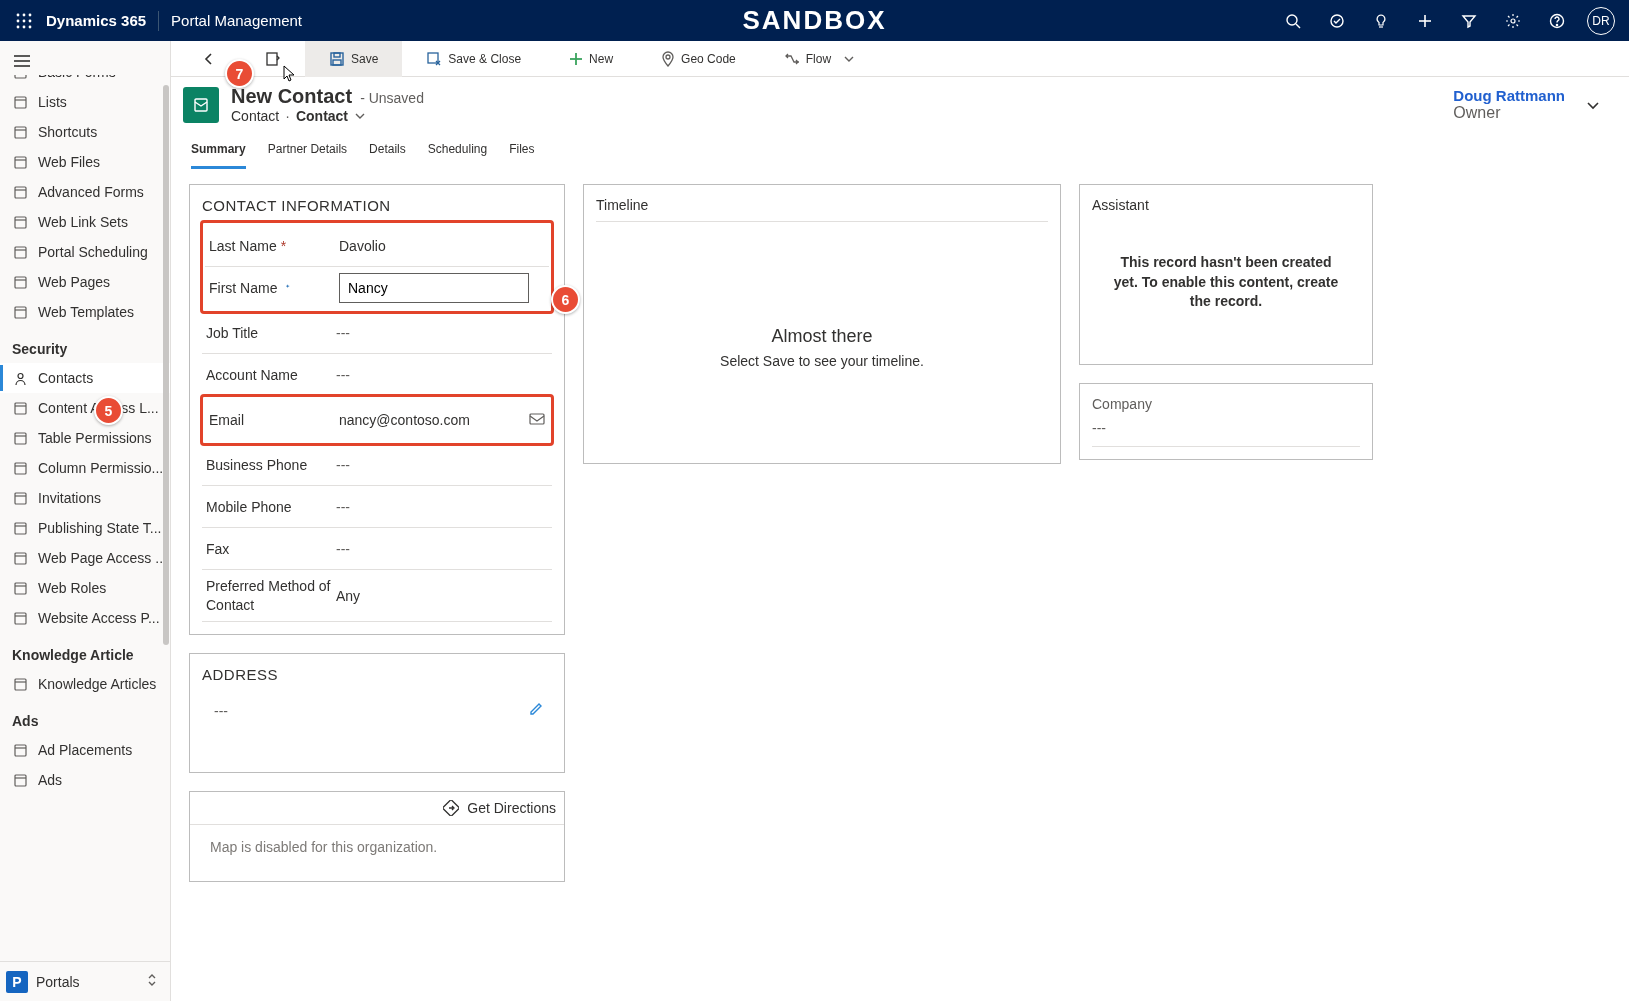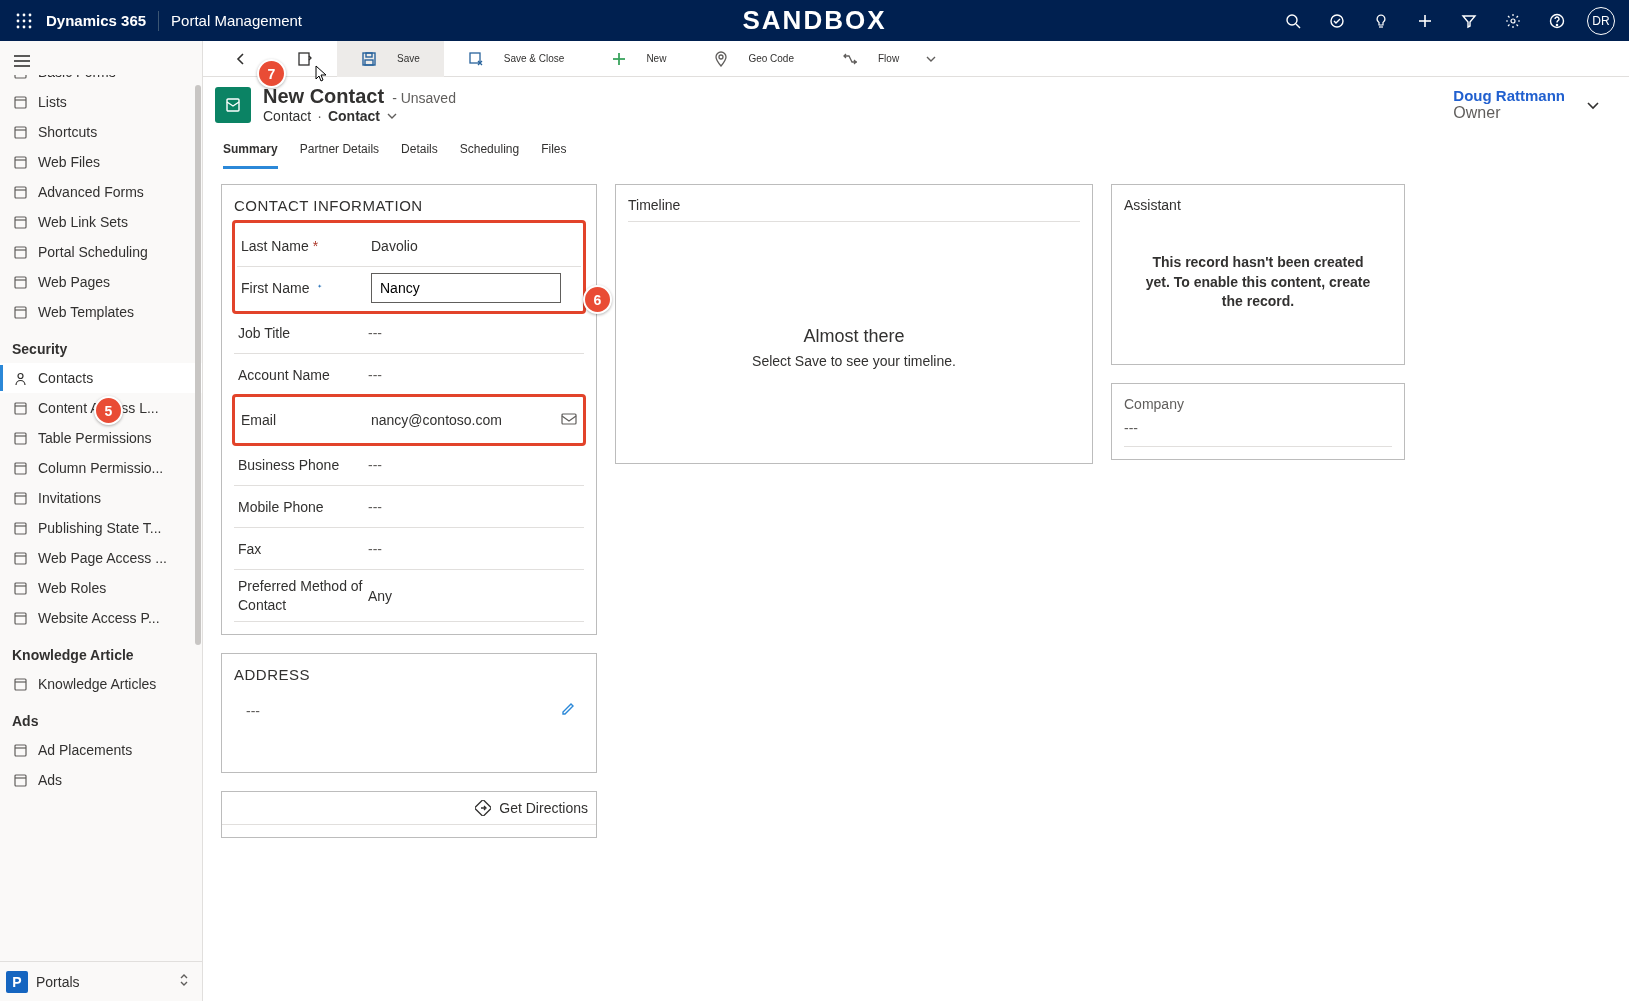--- a/index.html
+++ b/index.html
@@ -9,38 +9,38 @@
 .topbar .waffle{width:32px;height:32px;display:flex;align-items:center;justify-content:center;cursor:pointer}
 .topbar .brand{font-weight:700;margin-left:6px;font-size:15px}
 .topbar .sep{width:1px;height:20px;background:#3b5573;margin:0 12px}
 .topbar .area{font-size:15px}
 .topbar .center{position:absolute;left:50%;transform:translateX(-50%);font-size:26px;letter-spacing:2px;font-weight:700}
 .topbar .right{margin-left:auto;display:flex;align-items:center;gap:4px}
 .topbar .iconbtn{width:40px;height:40px;display:flex;align-items:center;justify-content:center;cursor:pointer}
 .topbar .avatar{width:28px;height:28px;border:1px solid #fff;border-radius:50%;display:flex;align-items:center;justify-content:center;font-size:12px}
 
 .shell{display:flex;height:calc(100% - 41px)}
-.sidebar{width:203px;border-right:1px solid #e1dfdd;display:flex;flex-direction:column;background:#faf9f8;position:relative}
+.sidebar{width:171px;border-right:1px solid #e1dfdd;display:flex;flex-direction:column;background:#faf9f8;position:relative}
 .sidebar .ham{height:40px;display:flex;align-items:center;padding-left:14px}
 .sidebar .scroll{flex:1;overflow:hidden;position:relative;margin-top:-6px}
 .sidebar .group-label{font-weight:600;font-size:14px;padding:14px 10px 6px 12px;color:#323130}
 .nav-item{height:30px;display:flex;align-items:center;padding-left:12px;gap:10px;cursor:pointer;position:relative}
 .nav-item .ico{width:16px;display:flex;justify-content:center;color:#605e5c}
 .nav-item .lbl{font-size:14px;color:#323130;white-space:nowrap;overflow:hidden;text-overflow:ellipsis}
 .nav-item.active{background:#fff}
 .nav-item.active::before{content:"";position:absolute;left:0;top:2px;bottom:2px;width:3px;background:#2b88d8}
 .sidebar .footer{height:40px;border-top:1px solid #e1dfdd;display:flex;align-items:center;padding-left:6px;gap:8px}
 .sidebar .footer .badge{width:22px;height:22px;background:#1565c0;color:#fff;display:flex;align-items:center;justify-content:center;font-weight:600;border-radius:2px}
 .sidebar .footer .updown{margin-left:auto;margin-right:12px;color:#605e5c}
 .track{position:absolute;right:1px;top:0;width:8px;height:100%}
 .thumb{position:absolute;right:0;width:6px;background:#c8c6c4;border-radius:3px}
 
 .main{flex:1;display:flex;flex-direction:column;overflow:hidden}
 .cmdbar{height:36px;display:flex;align-items:center;border-bottom:1px solid #e1dfdd;padding-left:6px}
-.cmdbtn{height:36px;display:flex;align-items:center;padding:0 24px;gap:20px;cursor:pointer;font-size:10px;color:#323130}
+.cmdbtn{height:36px;display:flex;align-items:center;padding:0 24px;gap:6px;cursor:pointer;font-size:12px;color:#323130}
 .cmdbtn.hover{background:#edebe9}
 .cmdbtn .ico{display:flex;align-items:center}
 .header{display:flex;align-items:center;padding:8px 20px 4px 12px;gap:12px}
 .header .tile{width:36px;height:36px;border-radius:3px;background:#0b8364;display:flex;align-items:center;justify-content:center;color:#fff}
 .header .titles{display:flex;flex-direction:column}
 .header .t1{font-size:20px;font-weight:600;display:flex;align-items:baseline;gap:8px}
 .header .t1 .state{font-size:14px;font-weight:400;color:#605e5c}
 .header .crumbs{font-size:14px;color:#605e5c;display:flex;align-items:center;gap:6px}
 .header .crumbs .link{color:#323130}
 .header .crumbs .cur{font-weight:600;color:#323130}
@@ -567,20 +567,21 @@
         </div>
 
         <div class="card" style="padding-top:0">
           <div class="getdir">
             <svg width="16" height="16" fill="none" stroke="#323130" stroke-width="1.3">
                 <rect x="2" y="2" width="12" height="12" transform="rotate(45 8 8)"></rect>
                 <path d="M6 8h4M9 6l2 2-2 2"></path>
               </svg>
             <span>Get Directions</span>
           </div>
+          <div class="mapmsg">Map is disabled for this organization.</div>
         </div>
       </div>
 
       <div class="col2">
         <div class="card timeline" style="height:280px">
           <div style="font-weight:400;border-bottom:1px solid #e1dfdd;padding-bottom:8px">Timeline</div>
           <div class="body">
             <div class="h">Almost there</div>
             <div class="s">Select Save to see your timeline.</div>
           </div>

